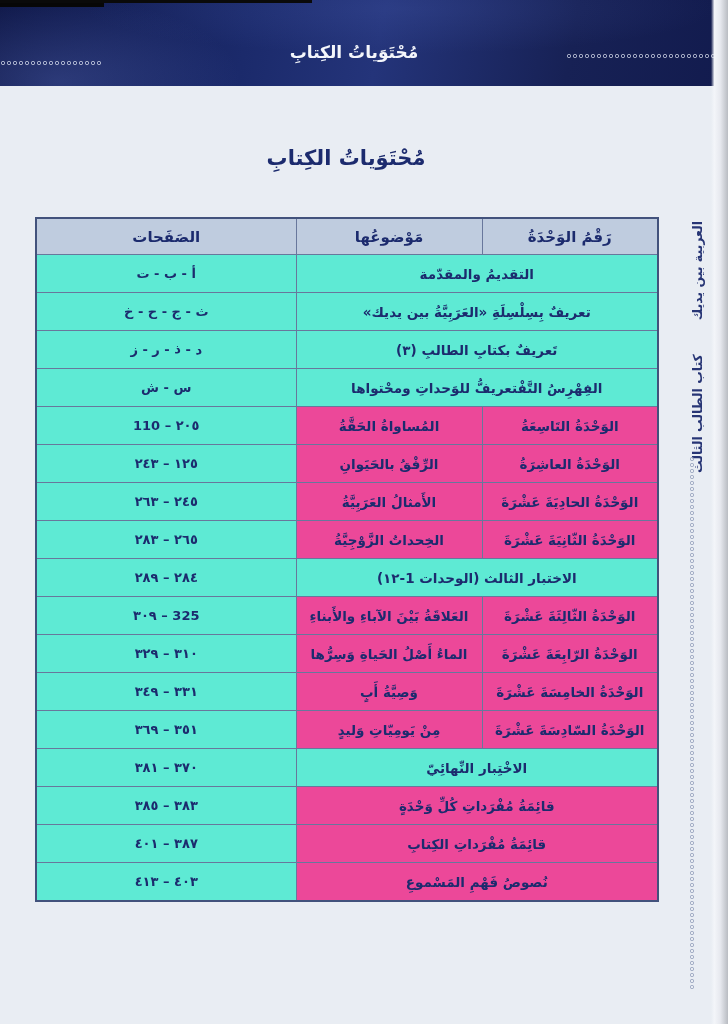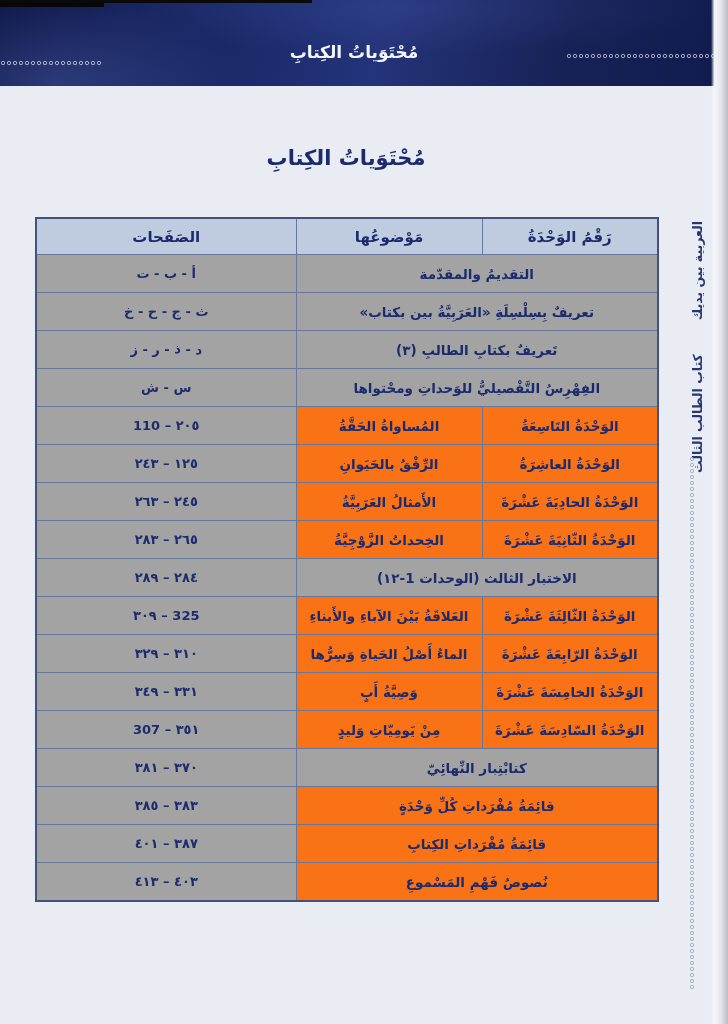--- a/index.html
+++ b/index.html
@@ -56,22 +56,22 @@
   }
   .toc col.c-unit{width:176px;}
   .toc col.c-topic{width:186px;}
   .toc col.c-pages{width:260px;}
   .toc th,.toc td{
     border:1px solid #68779c;
     color:#1c2b6e;font-weight:bold;text-align:center;vertical-align:middle;
     padding:2px 6px;overflow:hidden;white-space:nowrap;
   }
   .toc th{height:31px;font-size:15px;background:#bfccdf;margin-top:28px;}
-  .toc td{height:33px;font-size:13.5px;background:#a3a3a3;}
-  .toc td.shade{background:#f97316;}
+  .toc td{height:33px;font-size:13.5px;background:#5eead4;}
+  .toc td.shade{background:#ec4899;}
   .toc td.pages-cell{font-size:13px;letter-spacing:.5px;}
   
   .spine{
     position:absolute;left:573px;top:334px;width:260px;height:26px;
     transform:rotate(-90deg);
     direction:rtl;text-align:center;
     color:#273575;font-size:12.5px;font-weight:bold;white-space:nowrap;
   }
   .spine .sep{display:inline-block;width:34px;}
   
@@ -116,29 +116,29 @@
       <th>مَوْضوعُها</th>
       <th>الصَفَحات</th>
     </tr>
   </thead>
   <tbody>
       <tr>
         <td class="" colspan="2">التقديمُ والمقدّمة</td>
         <td class="pages-cell">أ - ب - ت</td>
       </tr>
       <tr>
-        <td class="" colspan="2">تعريفٌ بِسِلْسِلَةِ «العَرَبِيَّةُ بين بكتاب»</td>
+        <td class="" colspan="2">تعريفٌ بِسِلْسِلَةِ «العَرَبِيَّةُ بين يديك»</td>
         <td class="pages-cell">ث - ج - ح - خ</td>
       </tr>
       <tr>
         <td class="" colspan="2">تَعريفٌ بكتابِ الطالبِ (٣)</td>
         <td class="pages-cell">د - ذ - ر - ز</td>
       </tr>
       <tr>
-        <td class="" colspan="2">الفِهْرِسُ التَّفْصيليُّ للوَحداتِ ومحْتواها</td>
+        <td class="" colspan="2">الفِهْرِسُ التَّفْتعريفُّ للوَحداتِ ومحْتواها</td>
         <td class="pages-cell">س - ش</td>
       </tr>
       <tr>
         <td class="shade">الوَحْدَةُ التَاسِعَةُ</td>
         <td class="shade">المُساواةُ الحَقَّةُ</td>
         <td class="pages-cell">٢٠٥ – 110</td>
       </tr>
       <tr>
         <td class="shade">الوَحْدَةُ العاشِرَةُ</td>
         <td class="shade">الرِّفْقُ بالحَيَوانِ</td>
@@ -169,24 +169,24 @@
         <td class="pages-cell">٣١٠ – ٣٢٩</td>
       </tr>
       <tr>
         <td class="shade">الوَحْدَةُ الخامِسَةَ عَشْرَةَ</td>
         <td class="shade">وَصِيَّةُ أَبٍ</td>
         <td class="pages-cell">٣٣١ – ٣٤٩</td>
       </tr>
       <tr>
         <td class="shade">الوَحْدَةُ السّادِسَةَ عَشْرَةَ</td>
         <td class="shade">مِنْ يَومِيّاتِ وَليدٍ</td>
-        <td class="pages-cell">٣٥١ – 307</td>
-      </tr>
-      <tr>
-        <td class="" colspan="2">كتابْتِبار النِّهائِيّ</td>
+        <td class="pages-cell">٣٥١ – ٣٦٩</td>
+      </tr>
+      <tr>
+        <td class="" colspan="2">الاخْتِبار النِّهائِيّ</td>
         <td class="pages-cell">٣٧٠ – ٣٨١</td>
       </tr>
       <tr>
         <td class="shade" colspan="2">قائِمَةُ مُفْرَداتِ كُلِّ وَحْدَةٍ</td>
         <td class="pages-cell">٣٨٣ – ٣٨٥</td>
       </tr>
       <tr>
         <td class="shade" colspan="2">قائِمَةُ مُفْرَداتِ الكِتابِ</td>
         <td class="pages-cell">٣٨٧ – ٤٠١</td>
       </tr>

